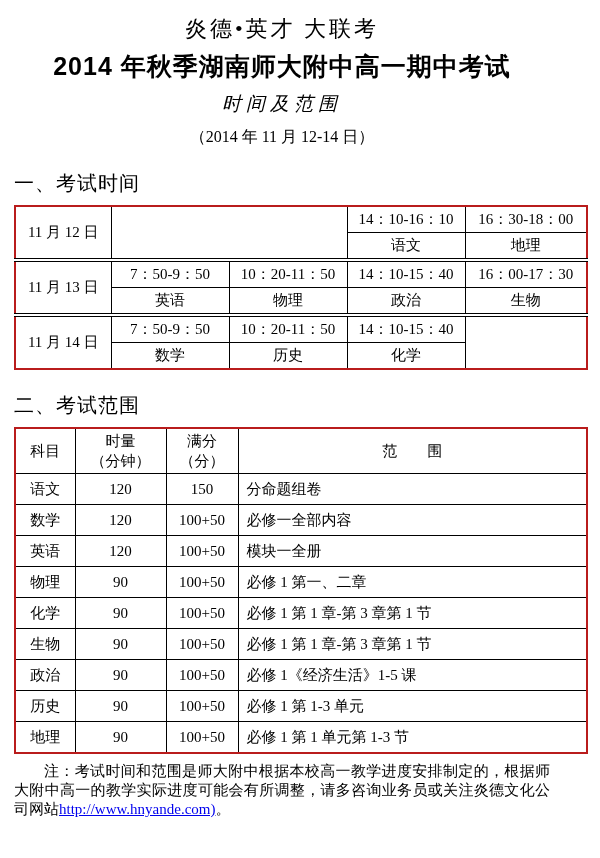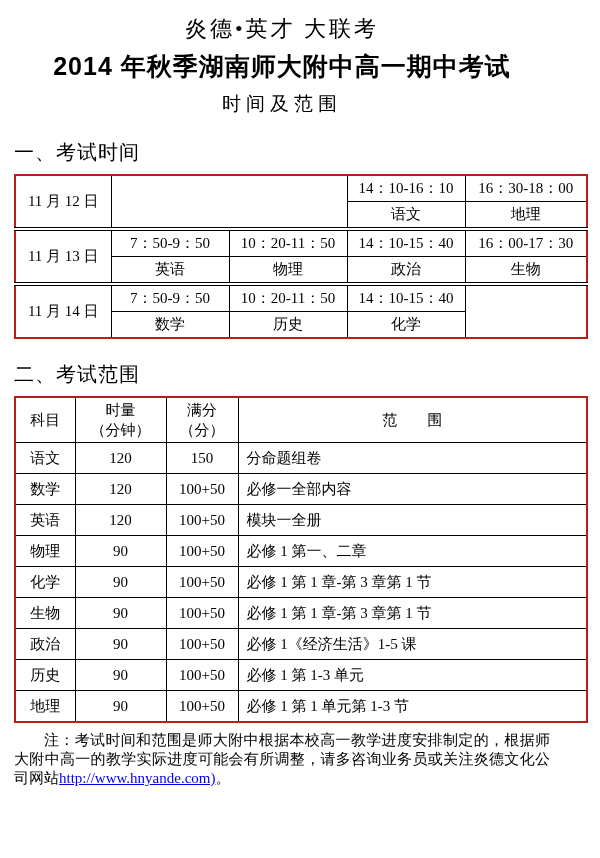--- a/index.html
+++ b/index.html
@@ -35,20 +35,21 @@
     font-size: 25px;
     font-weight: bold;
     letter-spacing: 1px;
     margin: 2px 0 8px 0;
   }
   .sub-title {
     text-align: center;
     font-size: 19px;
     letter-spacing: 5px;
     margin: 4px 0 10px 0;
+    font-style: italic;
   }
   .date-range {
     text-align: center;
     font-size: 16px;
     margin: 6px 0 12px 0;
   }
 
   
   .section-heading {
     font-family: "Liberation Sans", sans-serif;
@@ -109,20 +110,21 @@
   .note-suffix { color: #000000; }
 </style>
 </head>
 <body>
 
 <div class="page">
 
   <div class="brand-title">炎德•英才 大联考</div>
   <div class="main-title">2014 年秋季湖南师大附中高一期中考试</div>
   <div class="sub-title">时间及范围</div>
+  <div class="date-range">（2014 年 11 月 12-14 日）</div>
 
   <div class="section-heading">一、考试时间</div>
 
   <table class="doc-table schedule">
     <colgroup>
       <col style="width:96px">
         <col style="width:118px">
         <col style="width:118px">
         <col style="width:118px">
         <col style="width:122px">

